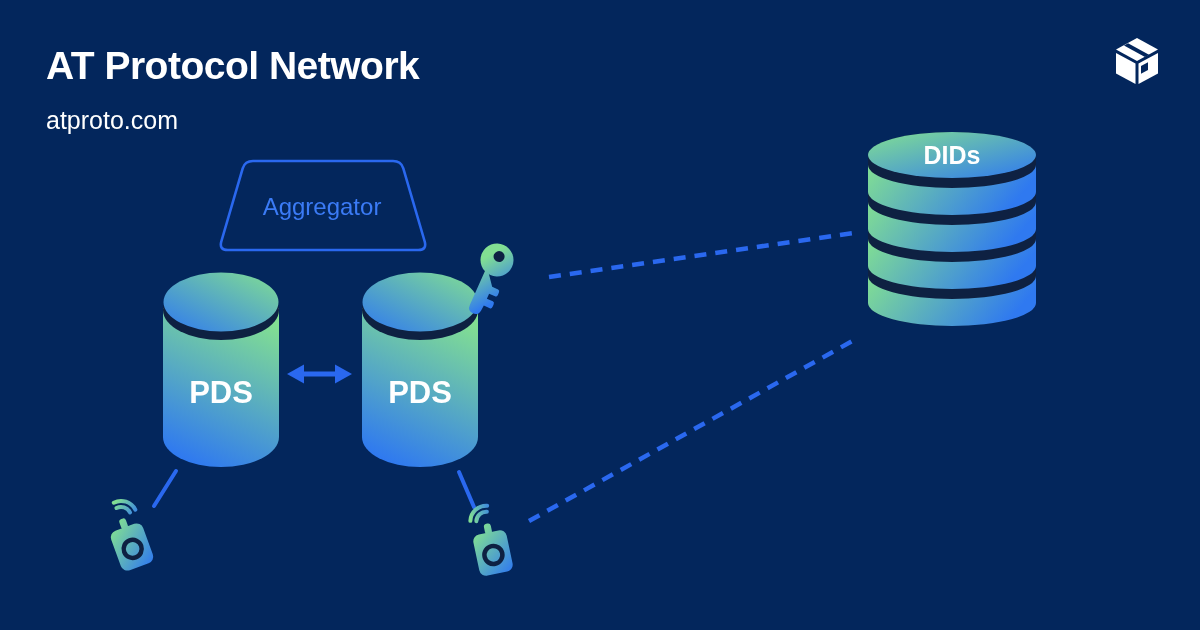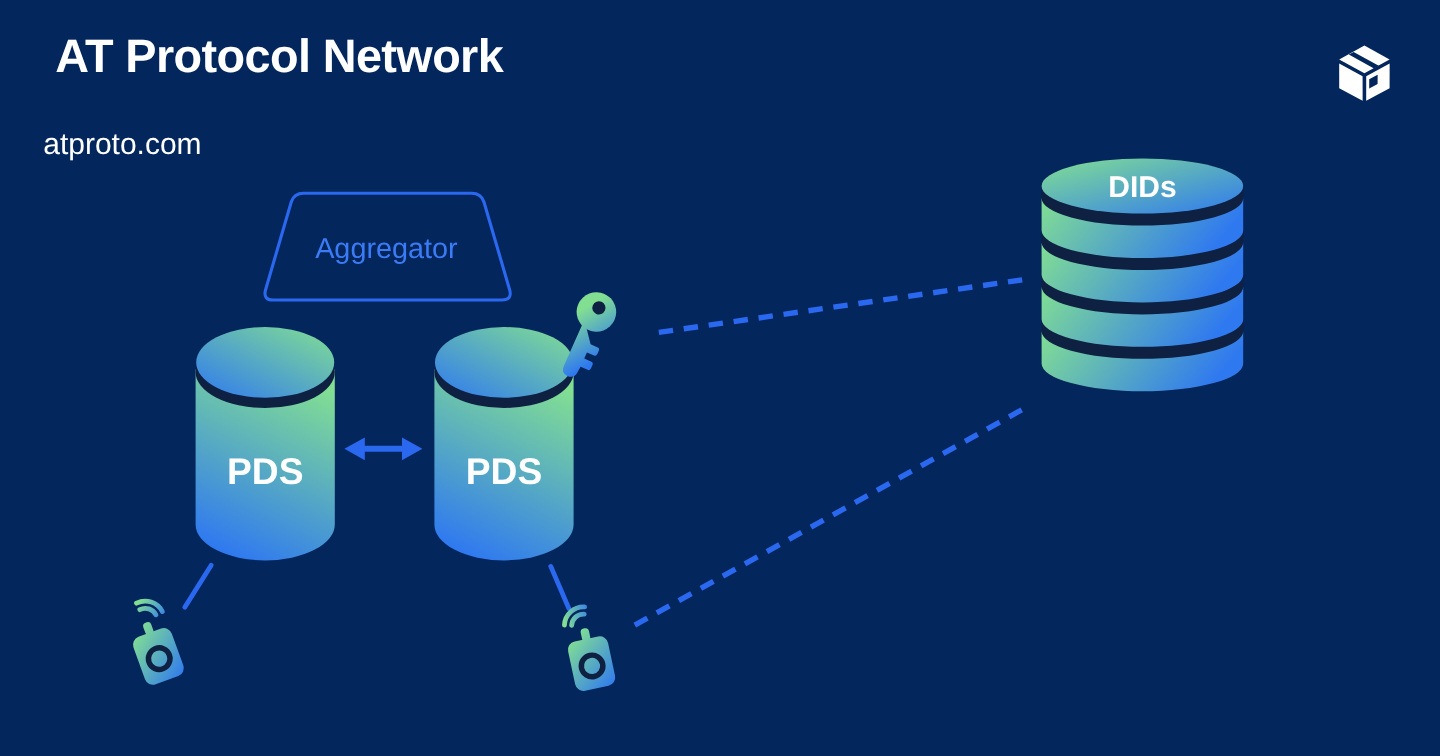--- a/index.html
+++ b/index.html
@@ -12,26 +12,26 @@
     --white:#FFFFFF;
   }
   *{margin:0;padding:0;box-sizing:border-box;}
   html,body{width:1200px;height:630px;overflow:hidden;}
   body{
     position:relative;
     background:var(--background);
     font-family:"Liberation Sans", sans-serif;
   }
   .title{
-    position:absolute;left:46px;top:26px;
+    position:absolute;left:46px;top:44px;
     color:var(--white);font-size:39px;font-weight:700;
     letter-spacing:-0.5px;white-space:nowrap;
   }
   .subtitle{
-    position:absolute;left:36px;top:106px;
+    position:absolute;left:46px;top:106px;
     color:var(--white);font-size:25px;font-weight:400;white-space:nowrap;
   }
   .logo{position:absolute;right:36px;top:34px;width:54px;height:54px;}
   .diagram{position:absolute;left:0;top:0;width:1200px;height:630px;}
   svg text{font-family:"Liberation Sans", sans-serif;}
 </style>
 </head>
 <body>
 
 <div class="title">AT Protocol Network</div>

